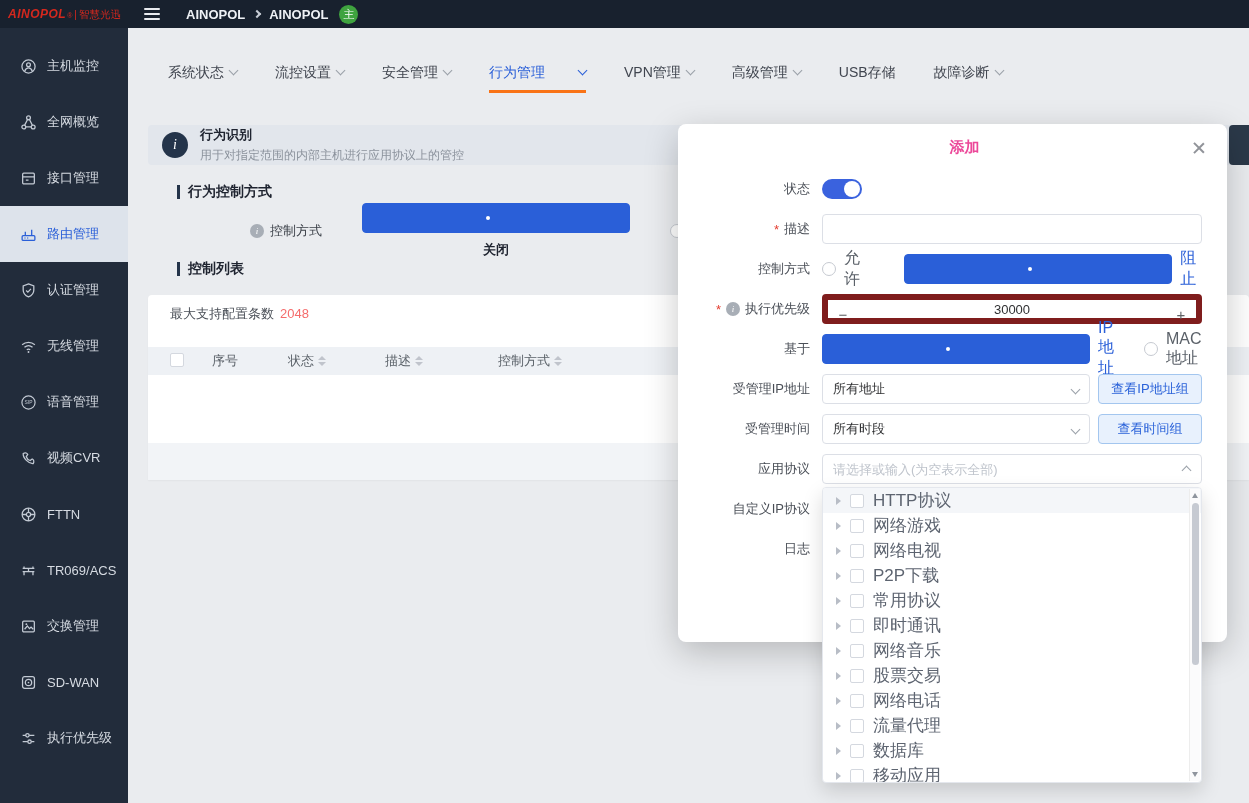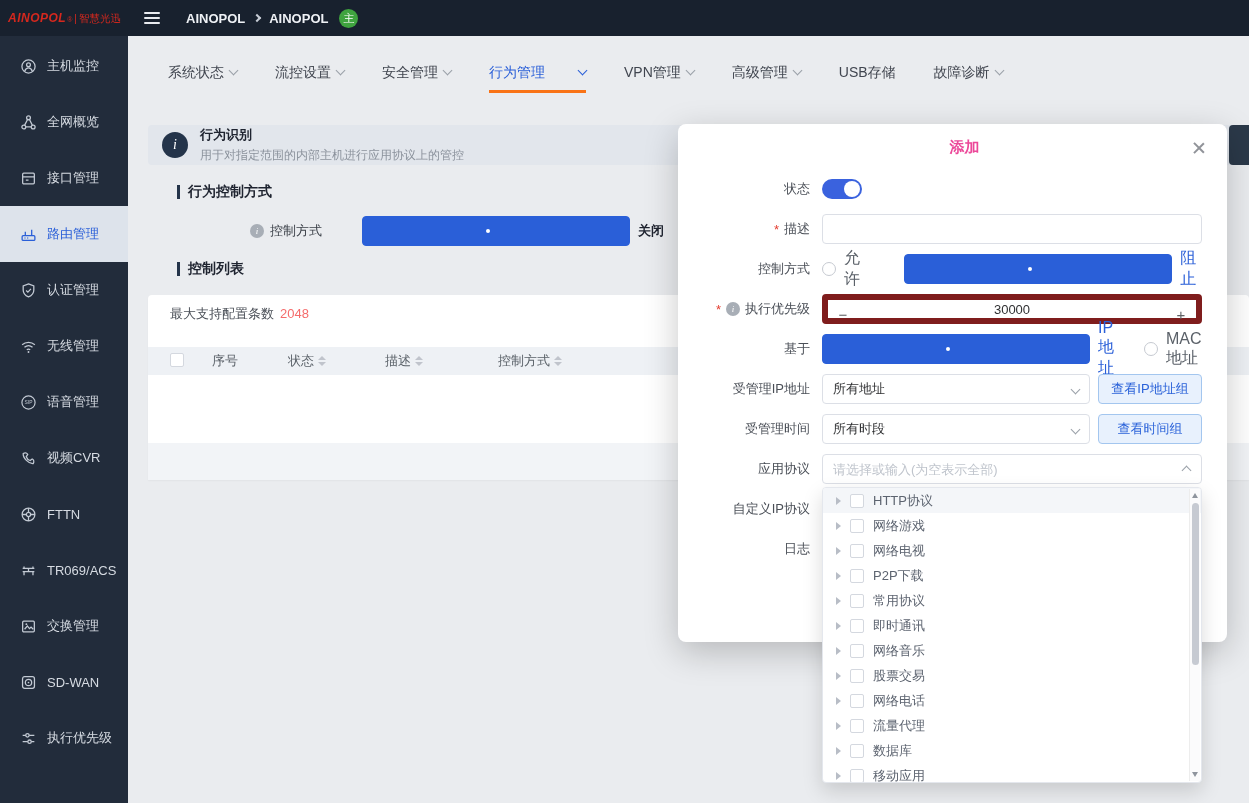--- a/index.html
+++ b/index.html
@@ -1,21 +1,21 @@
 <!DOCTYPE html>
 <html><head>
 <meta charset="utf-8">
 <style>
   * { box-sizing: border-box; margin: 0; padding: 0; }
   html,body { width:1249px; height:803px; overflow:hidden; }
   body { font-family:"Liberation Sans","DejaVu Sans",sans-serif; }
   .app { position:relative; width:1249px; height:803px; background:#eaecef; overflow:hidden; }
 
   
-  .topbar { position:absolute; left:0; top:0; width:1249px; height:36px; background:#18212e; display:flex; align-items:center; z-index:30; }
+  .topbar { position:absolute; left:0; top:0; width:1249px; height:28px; background:#18212e; display:flex; align-items:center; z-index:30; }
   .logo { width:128px; flex:none; padding-left:8px; color:#d5281e; display:flex; align-items:baseline; white-space:nowrap; }
   .logo .lp { font-size:12px; font-weight:bold; font-style:italic; letter-spacing:.5px; }
   .logo .lr { font-size:7px; margin-left:1px; }
   .logo .ld { font-size:10px; margin:0 2px; }
   .logo .ls { font-size:10.5px; }
   .hmb { width:16px; height:12px; margin-left:16px; display:flex; flex-direction:column; justify-content:space-between; cursor:pointer; }
   .hmb i { height:2px; background:#e8ebef; border-radius:1px; }
   .crumb { display:flex; align-items:center; margin-left:26px; color:#eef1f5; font-size:13px; font-weight:bold; gap:9px; }
   .chvr { width:6px; height:6px; border-right:2px solid #c7cdd6; border-bottom:2px solid #c7cdd6; transform:rotate(-45deg); display:inline-block; }
   .badge { width:19px; height:19px; border-radius:50%; background:#3fa33f; color:#fff; font-size:11px; font-weight:normal; display:flex; align-items:center; justify-content:center; margin-left:2px; }
@@ -47,21 +47,21 @@
   .sec-title { position:absolute; left:20px; display:flex; align-items:center; gap:8px; font-size:14px; font-weight:bold; color:#1f2430;margin-left:29px; }
   .sec-title::before { content:""; width:3px; height:14px; background:#24344a; display:inline-block; }
   .sec1 { top:155px; }
   .sec2 { top:232px; }
 
   .radio-row { position:absolute; left:122px; top:193px; height:20px; display:flex; align-items:center; gap:40px; font-size:13px; color:#3a3f47; }
   .radio-row .lead { display:flex; align-items:center; gap:6px; }
   .idot { width:14px; height:14px; border-radius:50%; background:#a8aeb6; color:#fff; display:inline-flex; align-items:center; justify-content:center; flex:none; }
   .idot::before { content:"i"; font-family:"Liberation Serif",serif; font-style:italic; font-size:9px; }
   .ropt { display:flex; align-items:center; gap:8px; cursor:pointer; color:#5a6068; }
-  .ropt.dark { color:#1f2430; font-weight:bold; }
+  .ropt.dark { color:#1f2430; font-weight:bold;flex-direction:column; }
   .ropt.blue { color:#2a5fd8; }
   .radio { width:14px; height:14px; border-radius:50%; border:1px solid #c6cad1; background:#fff; flex:none; }
   .radio.sel { background:#2a5fd8; border-color:#2a5fd8; display:flex; align-items:center; justify-content:center; }
   .radio.sel::after { content:""; width:4px; height:4px; border-radius:50%; background:#fff; }
 
   .card { position:absolute; left:20px; right:0; top:267px; height:185px; background:#fff; border-radius:4px 4px 0 0; box-shadow:0 1px 2px rgba(0,0,0,.04); }
   .note { position:absolute; left:22px; top:10px; font-size:13px; color:#4a4f57; }
   .note b { color:#f56c6c; font-weight:normal; margin-left:6px; }
   .thead { position:absolute; left:0; right:0; top:52px; height:28px; background:#eef1f5; display:flex; align-items:center; font-size:13px; color:#5a6168; }
   .tc0 { width:64px; padding-left:22px; }
@@ -98,21 +98,21 @@
   .stepper { width:100%; height:30px; border:6px solid #7f1d1d; border-radius:4px; background:#fff; display:flex; align-items:center; justify-content:center; font-size:13px; color:#303133; position:relative; }
   .stp { position:absolute; top:0; width:30px; height:28px; display:flex; align-items:center; justify-content:center; color:#606266; font-size:15px; cursor:pointer; }
   .stp.minus { left:0; } .stp.minus::before { content:"−"; }
   .stp.plus { right:0; } .stp.plus::before { content:"+"; }
   .sel { width:268px; height:30px; border:1px solid #dcdfe6; border-radius:4px; background:#fff; display:flex; align-items:center; padding:0 26px 0 10px; font-size:13px; color:#303133; position:relative; cursor:pointer; flex:none; }
   .sel .chv-abs { right:10px; top:11px; }
   .gbtn { height:30px; min-width:104px; padding:0 10px; background:#e8f1fd; border:1px solid #a3c6ef; border-radius:4px; color:#2a62d9; font-size:13px; display:flex; align-items:center; justify-content:center; margin-left:8px; cursor:pointer; white-space:nowrap; }
 
   
   .ddown { position:absolute; left:822px; top:487px; width:380px; height:296px; background:#fff; border:1px solid #e4e7ed; border-radius:4px; box-shadow:0 8px 20px rgba(0,0,0,.15); z-index:60; overflow:hidden; }
-  .dd-item { height:25px; display:flex; align-items:center; gap:9px; padding-left:13px; font-size:13px; color:#5d6470; cursor:pointer; }
+  .dd-item { height:25px; display:flex; align-items:center; gap:9px; padding-left:13px; font-size:17px; color:#5d6470; cursor:pointer; }
   .dd-item.hov { background:#f4f6f9; }
   .caret { width:0; height:0; border-top:4px solid transparent; border-bottom:4px solid transparent; border-left:5px solid #b8bdc6; flex:none; }
   .sb { position:absolute; top:1px; bottom:1px; right:1px; width:11px; background:#fbfbfc; border-left:1px solid #ededed; }
   .sb-up,.sb-down { position:absolute; left:2px; width:0; height:0; border-left:3.5px solid transparent; border-right:3.5px solid transparent; }
   .sb-up { top:4px; border-bottom:5px solid #8f959e; }
   .sb-down { bottom:4px; border-top:5px solid #8f959e; }
   .sb-thumb { position:absolute; top:14px; left:1.5px; width:7px; height:162px; background:#c6cad2; border-radius:4px; cursor:pointer; }
 </style>
 </head>
 <body>

